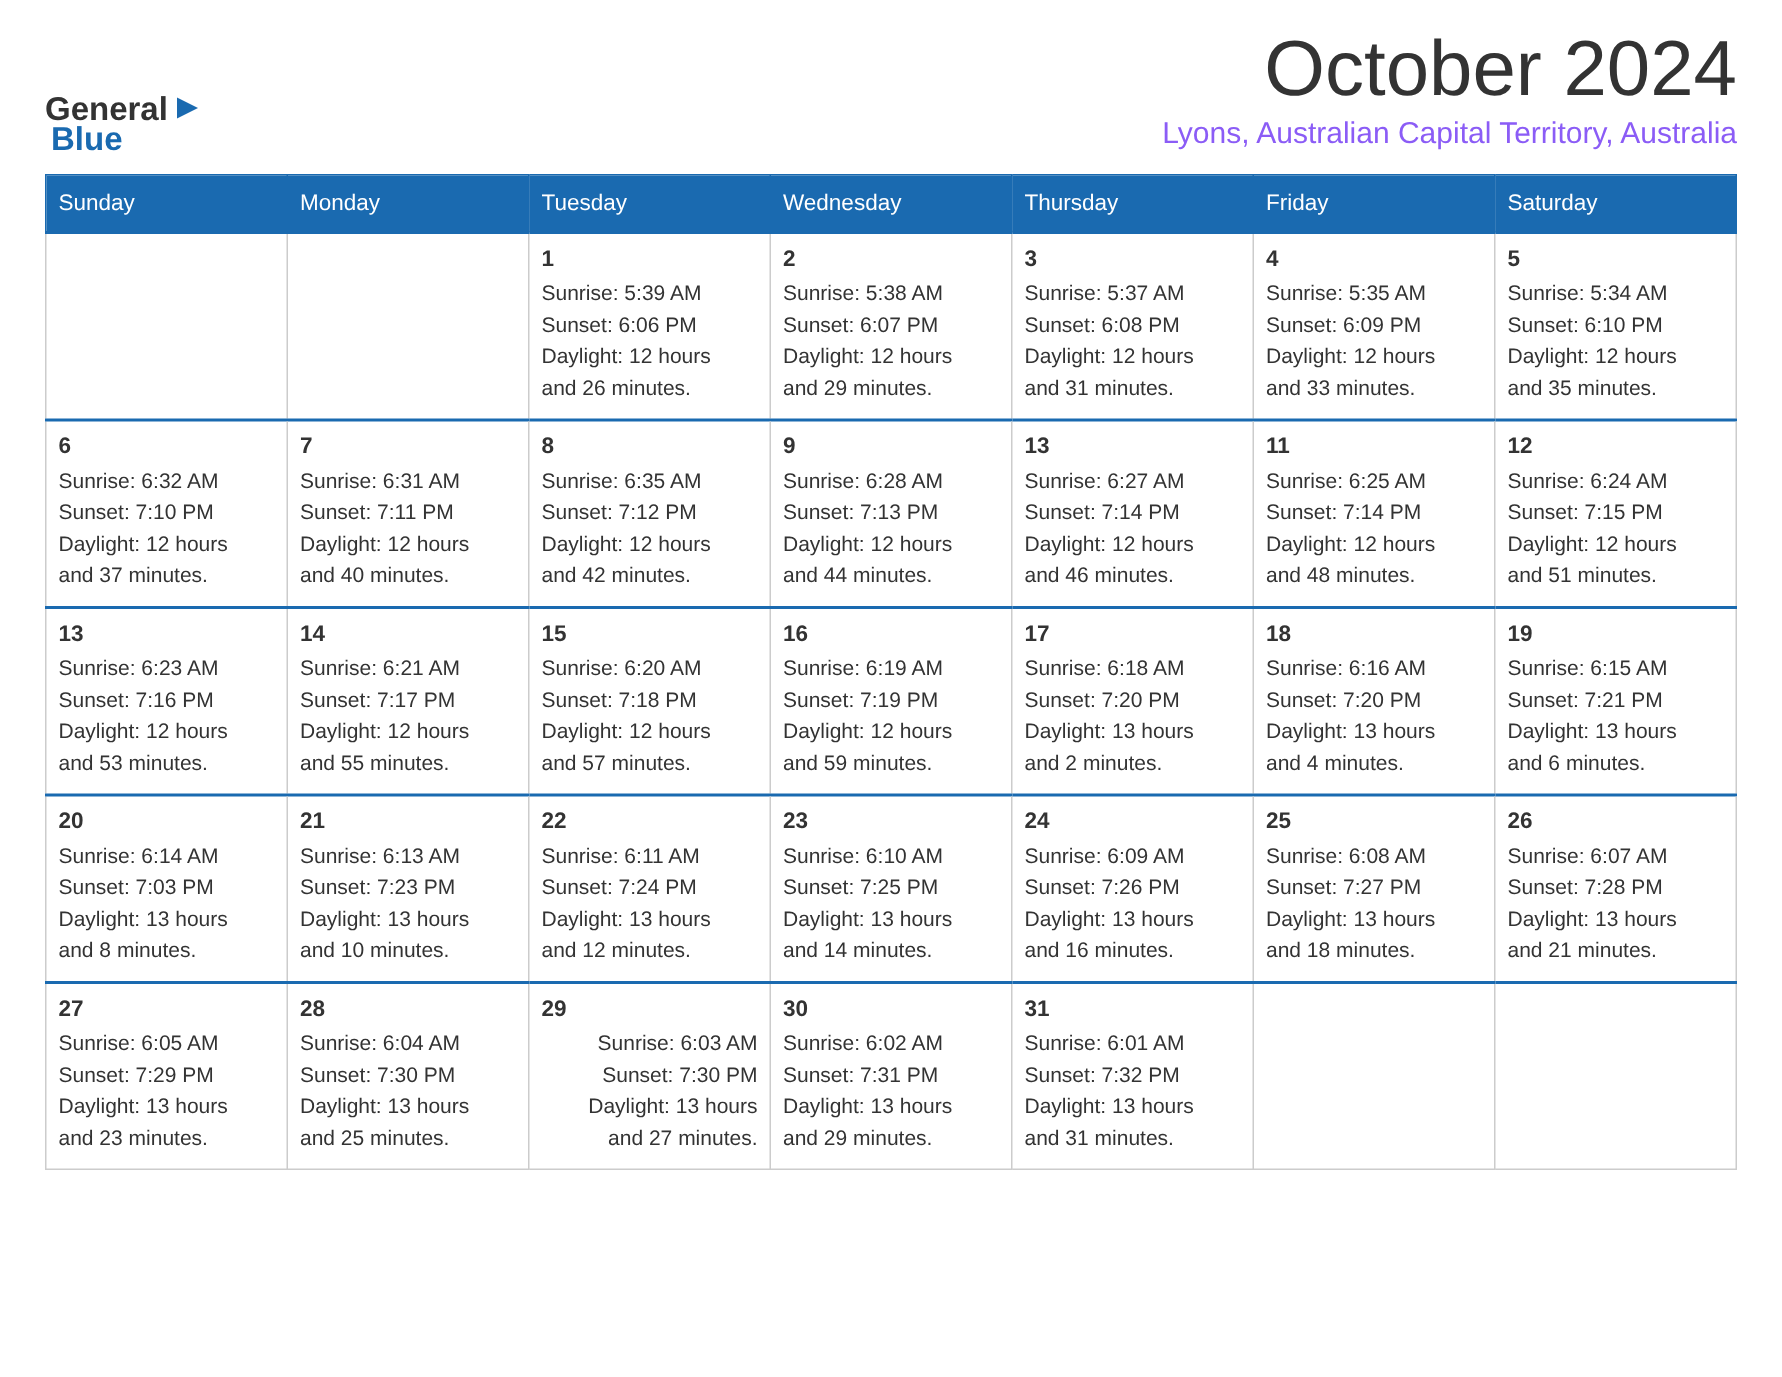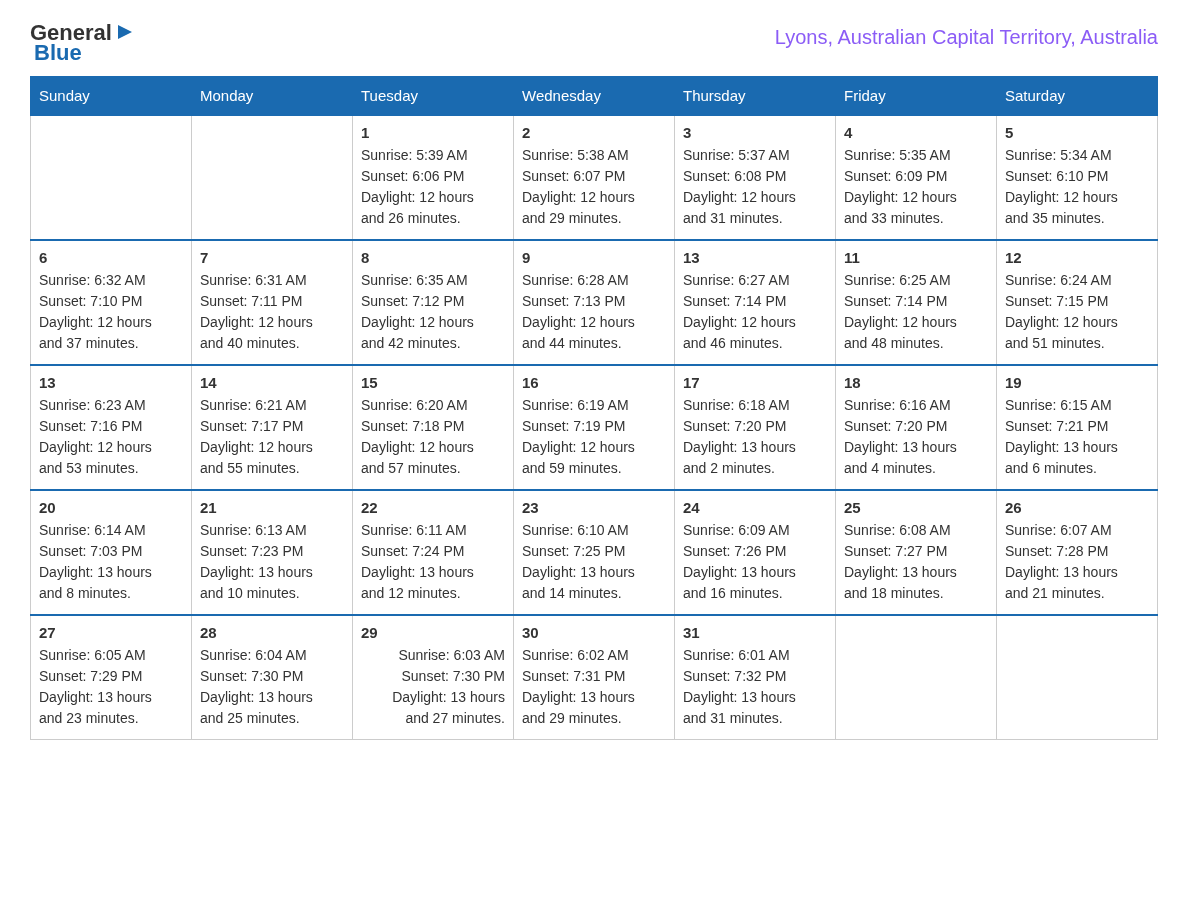--- a/index.html
+++ b/index.html
@@ -69,36 +69,38 @@
       line-height: 1.5;
     }
     .logo-wrapper {
       display: flex;
       flex-direction: column;
       align-items: flex-start;
     }
     .logo-row {
       display: flex;
       align-items: center;
+      margin-top: 40px;
     }
   </style>
 </head>
 <body>
 
 <div class="header-area">
   <div class="logo-wrapper">
     <div class="logo-row">
       <span style="font-size:22px;font-weight:bold;color:#333;">General</span>
       <svg width="22" height="22" viewBox="0 0 22 22" style="margin-left:2px;margin-top:-2px;">
         <polygon points="4,4 18,11 4,18" fill="#1a6ab0"></polygon>
       </svg>
     </div>
     <span style="font-size:22px;font-weight:bold;color:#1a6ab0;margin-top:-6px;margin-left:4px;">Blue</span>
   </div>
   <div class="title-area">
+    <div class="page-title">October 2024</div>
     <div class="subtitle">Lyons, Australian Capital Territory, Australia</div>
   </div>
 </div>
 
 <table class="calendar">
   <thead>
     <tr id="header-row">
     <th>Sunday</th>
         <th>Monday</th>
         <th>Tuesday</th>

